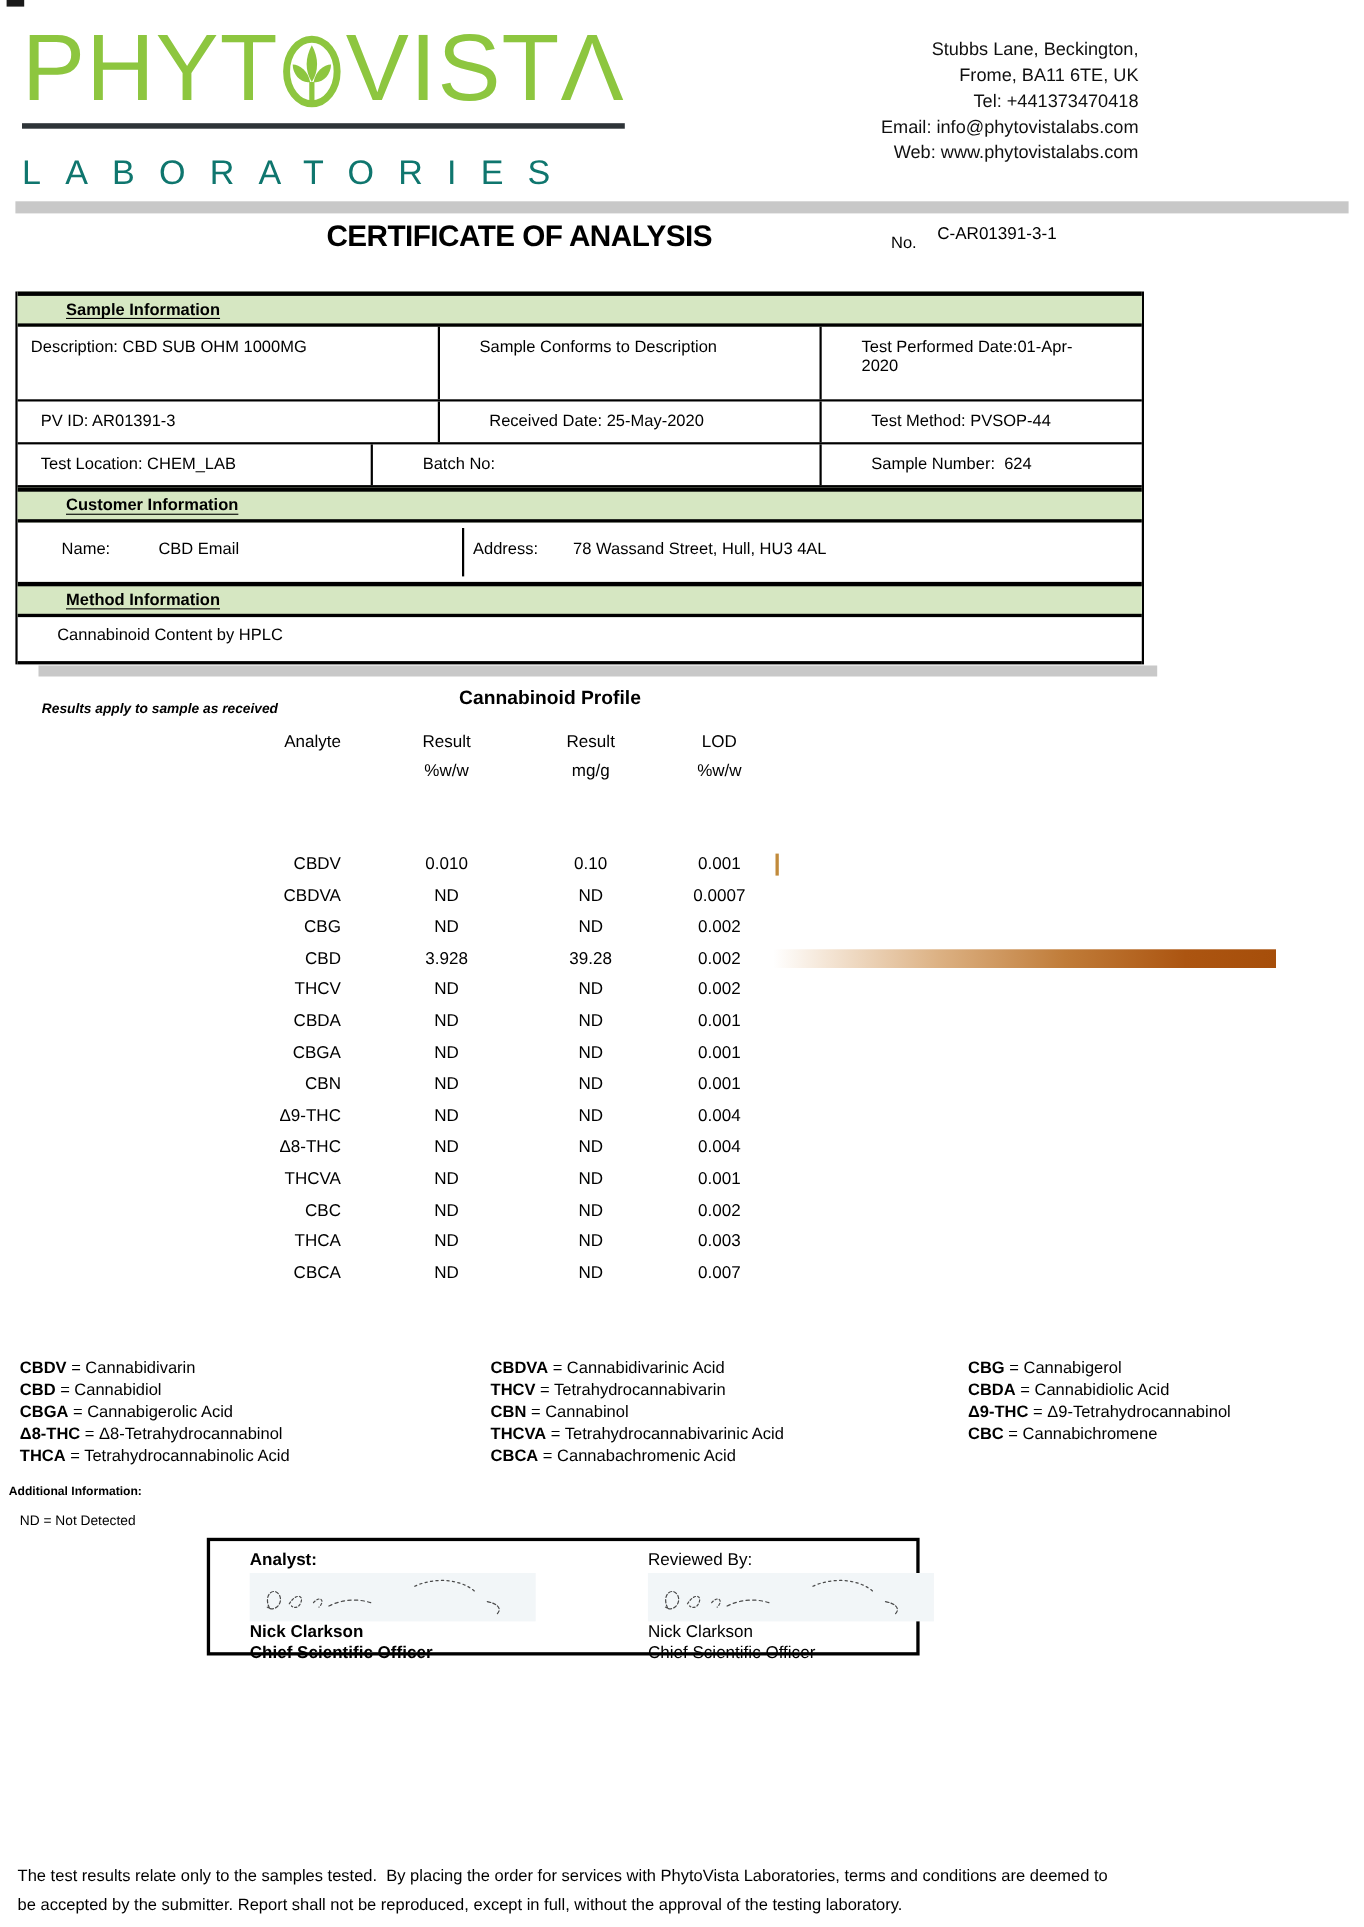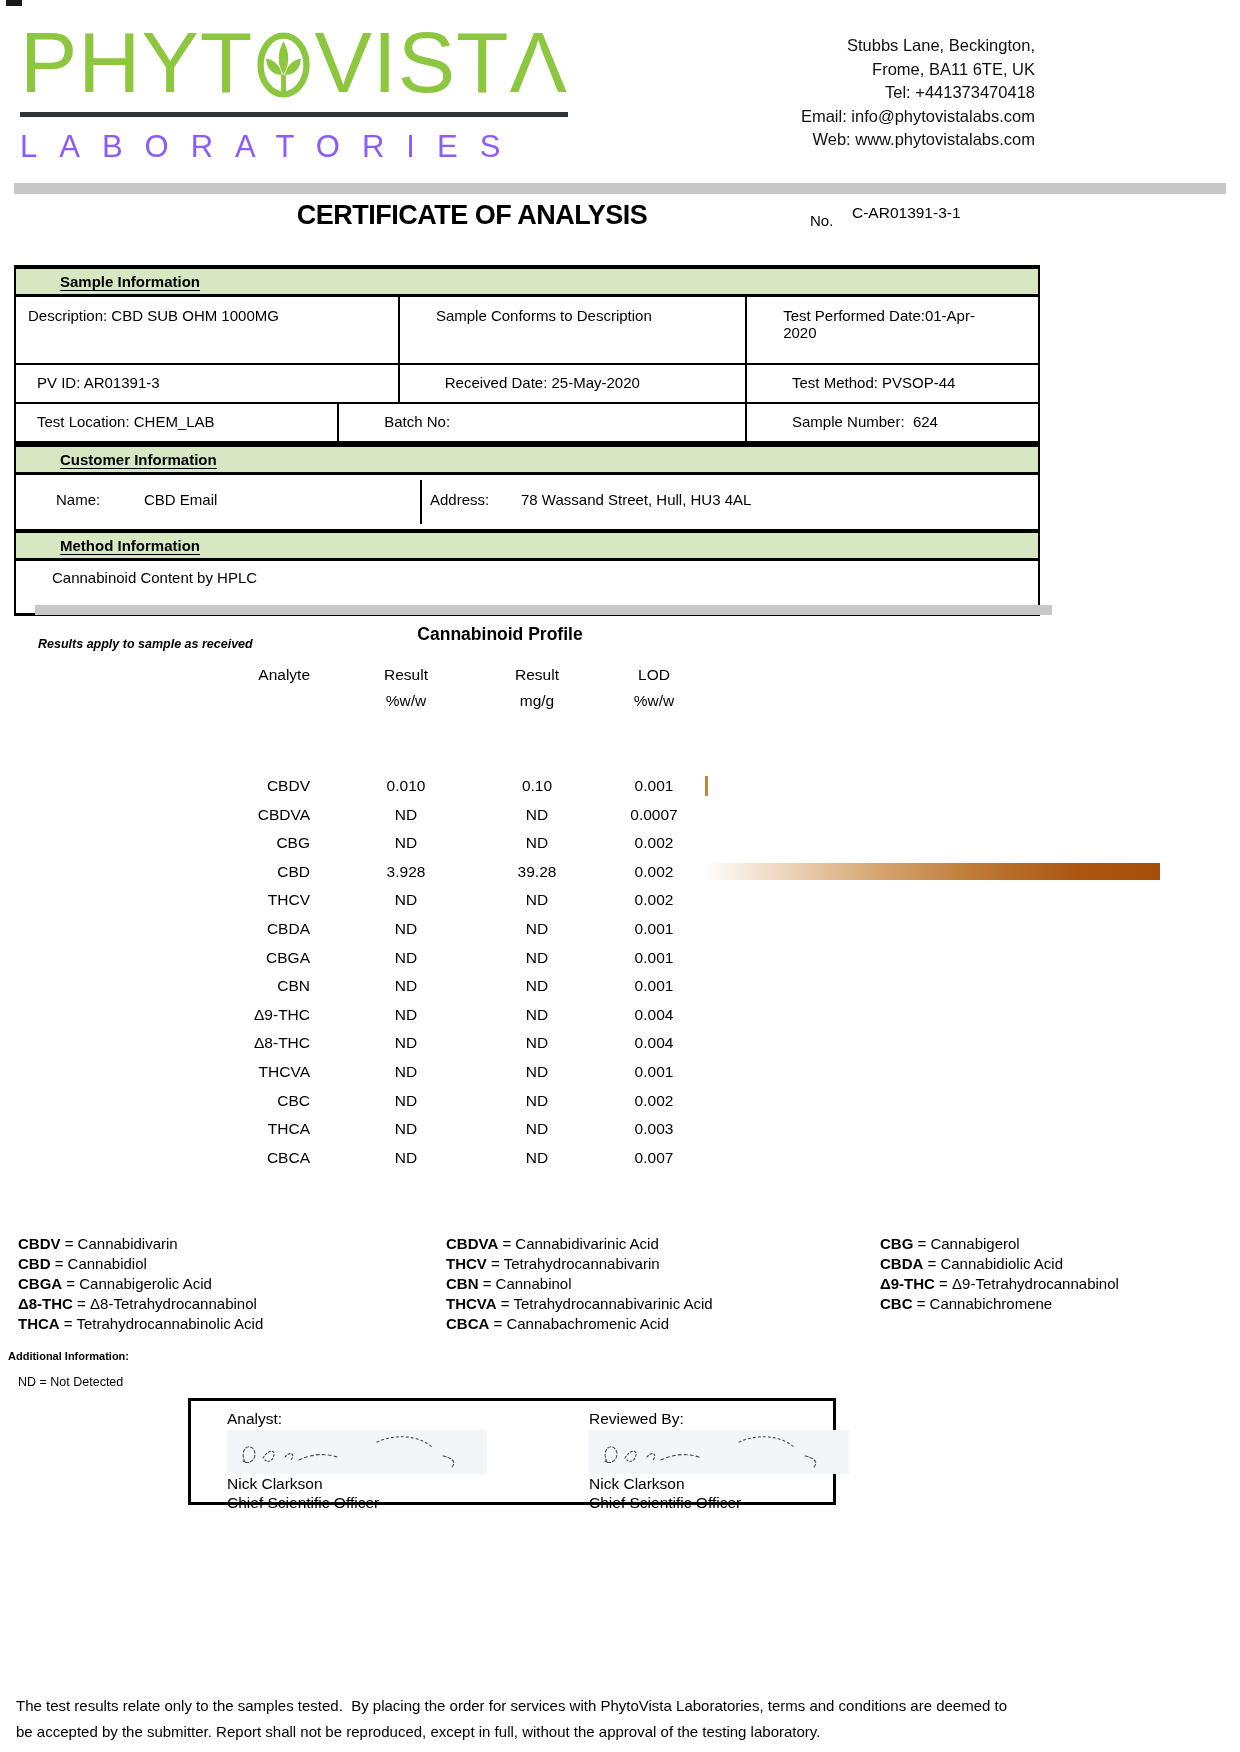--- a/index.html
+++ b/index.html
@@ -7,21 +7,21 @@
         font-family:"Liberation Sans","DejaVu Sans",sans-serif;color:#000;overflow:hidden;}
 
   
   .corner-mark{position:absolute;left:6px;top:0;width:16px;height:6px;background:#1a1a1a;}
 
   
   .logo{position:absolute;left:20px;top:14px;width:548px;}
   .logo-word{color:#8dc63f;font-size:86px;line-height:96px;letter-spacing:1px;font-weight:400;white-space:nowrap;display:flex;align-items:center;}
   .logo-word .leaf{margin:6px 2px 0 2px;}
   .logo-rule{height:5px;background:#2e3438;margin-top:2px;width:548px;}
-  .logo-sub{margin-top:12px;font-size:31px;letter-spacing:22px;color:#8b5cf6;white-space:nowrap;}
+  .logo-sub{margin-top:22px;font-size:31px;letter-spacing:22px;color:#0f766e;white-space:nowrap;}
   .contact{position:absolute;right:205px;top:34px;text-align:right;font-size:16.5px;line-height:23.5px;color:#101010;}
 
   .graybar{position:absolute;background:#c8c8c8;}
   .gb1{left:14px;top:183px;width:1212px;height:11px;}
   .gb2{left:35px;top:605px;width:1017px;height:10px;}
 
   .coa-title{position:absolute;left:237px;top:200px;width:470px;text-align:center;
              font-size:27px;font-weight:bold;letter-spacing:-0.5px;}
   .coa-no-label{position:absolute;left:810px;top:212px;font-size:15px;}
   .coa-no{position:absolute;left:852px;top:204px;font-size:15.5px;}
@@ -37,21 +37,21 @@
   .s-c2{width:340px;border-right:2px solid #000;}
   .s-c3{width:278px;padding-right:55px;}
   .r1 .s-cell{height:66px;}
   .r2 .s-cell,.r3 .s-cell{height:37px;padding-top:9px;padding-left:21px;}
   .cust-row{position:relative;height:54px;}
   .name-lbl{position:absolute;left:40px;top:16px;}
   .name-val{position:absolute;left:128px;top:16px;}
   .vdiv{position:absolute;left:404px;top:5px;width:2px;height:44px;background:#000;}
   .addr-lbl{position:absolute;left:414px;top:16px;}
   .addr-val{position:absolute;left:505px;top:16px;}
-  .method-row{height:32px;padding:8px 0 12px 36px;border-bottom:3px solid #000;box-sizing:content-box;}
+  .method-row{height:32px;padding:8px 0 0 36px;border-bottom:3px solid #000;box-sizing:content-box;}
 
   
   .note{position:absolute;left:38px;top:637px;font-size:12.5px;font-weight:bold;font-style:italic;}
   .profile-title{position:absolute;left:350px;top:624px;width:300px;text-align:center;font-size:17.5px;font-weight:bold;}
   .ph-line{position:absolute;left:0;width:1240px;height:26px;font-size:15.5px;}
   .ph1{top:662px;}
   .ph2{top:688px;}
   .ph-line span{line-height:26px;}
   .c-an{position:absolute;left:150px;width:160px;text-align:right;}
   .c-v1{position:absolute;left:331px;width:150px;text-align:center;}
@@ -70,21 +70,21 @@
   .lg-c1{left:18px;}
   .lg-c2{left:446px;}
   .lg-c3{left:880px;}
 
   .add-title{position:absolute;left:8px;top:1350px;font-size:11px;font-weight:bold;}
   .add-note{position:absolute;left:18px;top:1375px;font-size:12.5px;}
 
   
   .sign-box{position:absolute;left:188px;top:1398px;width:648px;height:107px;border:3px solid #000;box-sizing:border-box;}
   .sign-col{position:absolute;top:0;width:290px;}
-  .sign-a{left:36px;}
+  .sign-a{left:36px;font-weight:bold;}
   .sign-r{left:398px;}
   .sign-label{margin-top:8px;font-size:15.5px;line-height:19px;}
   .sig-wrap{height:44px;margin-top:2px;background:#f2f6f8;width:260px;}
   .sign-name{font-size:15.5px;line-height:19px;}
   .sign-title{font-size:15.5px;line-height:19px;}
 
   .footer{position:absolute;left:16px;top:1693px;width:1005px;font-size:15px;line-height:26px;white-space:pre-wrap;}
 </style>
 </head>
 <body>

